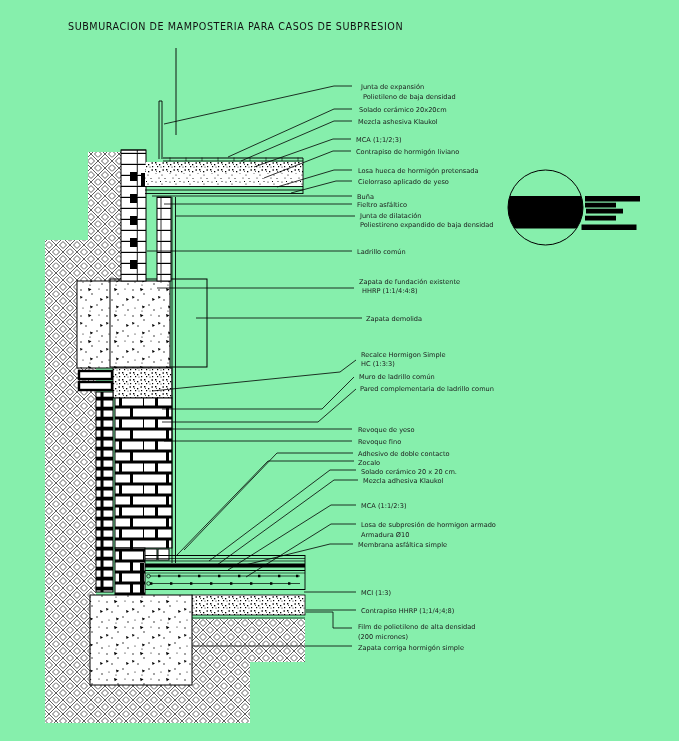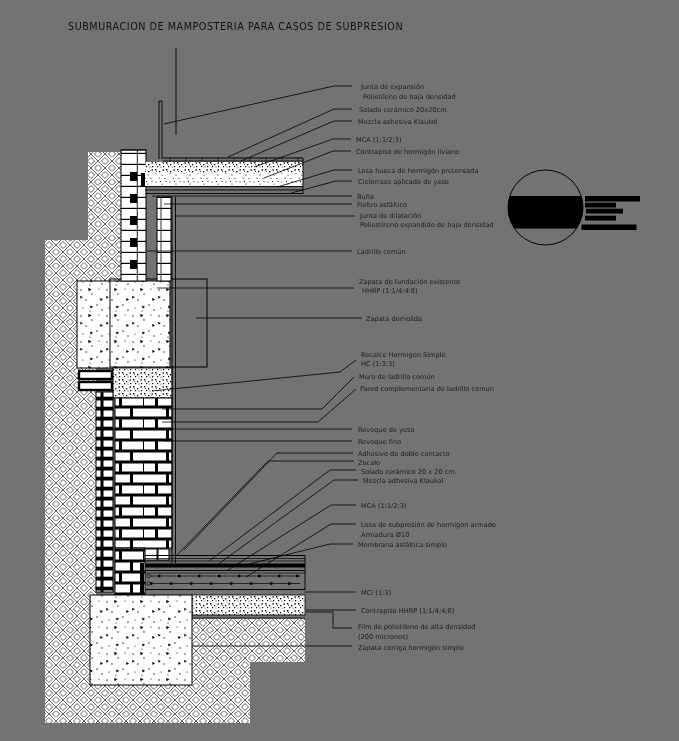--- a/index.html
+++ b/index.html
@@ -1,16 +1,16 @@
 <!DOCTYPE html>
 <html><head>
 <meta charset="utf-8">
 <style>
   html,body{margin:0;padding:0;background:#ffffff;}
-  .frame{position:relative;width:679px;height:741px;background:#737373;overflow:hidden;}
+  .frame{position:relative;width:679px;height:741px;background:#86efac;overflow:hidden;}
   svg{position:absolute;left:0;top:0;}
   text{font-family:"DejaVu Sans","Liberation Sans",sans-serif;font-size:6.6px;fill:#1b1b1b;}
   text.title{font-size:9.6px;letter-spacing:0.55px;fill:#111;}
   .ln{stroke:#000;fill:none;}
 </style>
 </head>
 <body>
 
 <div class="frame">
 <svg width="679" height="741" viewBox="0 0 679 741">

